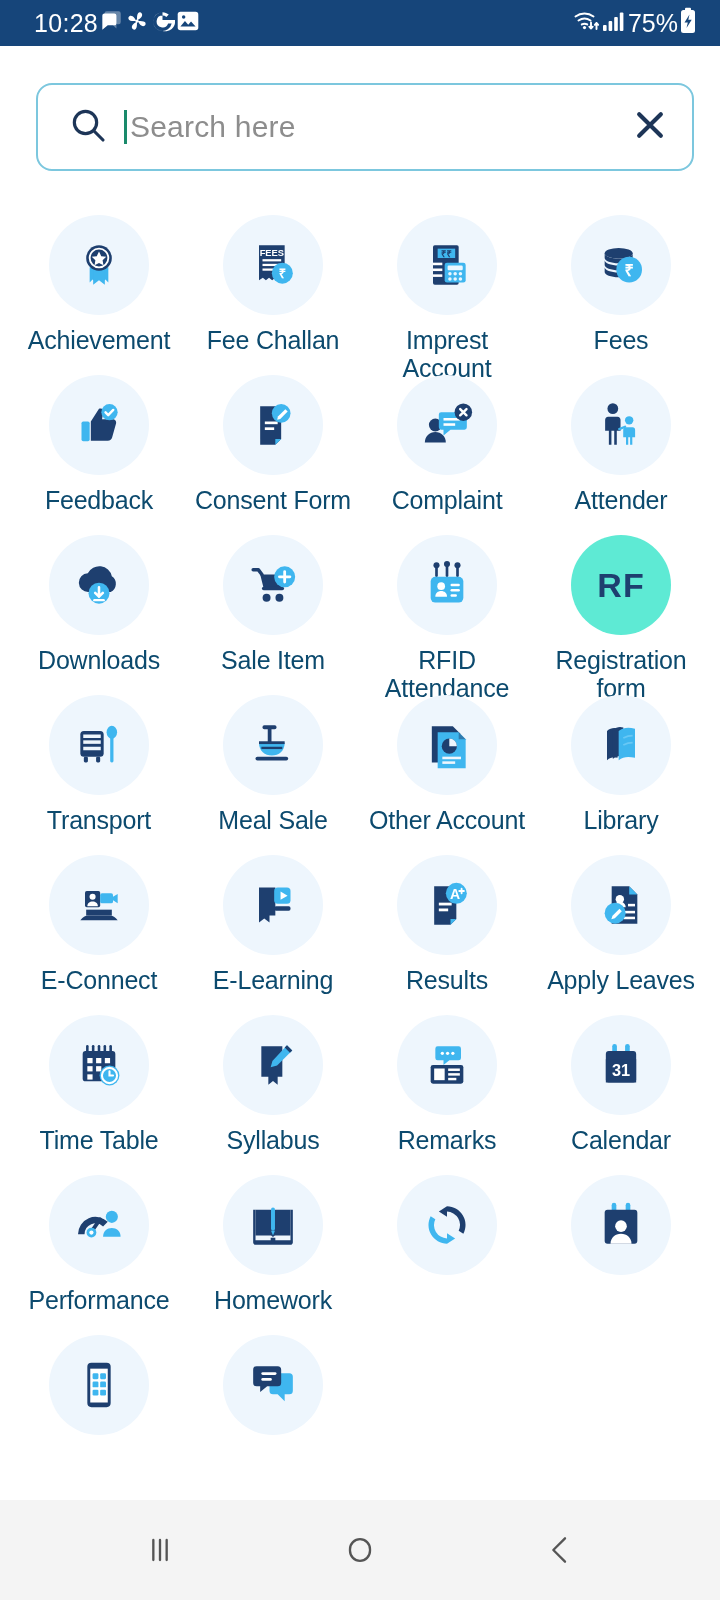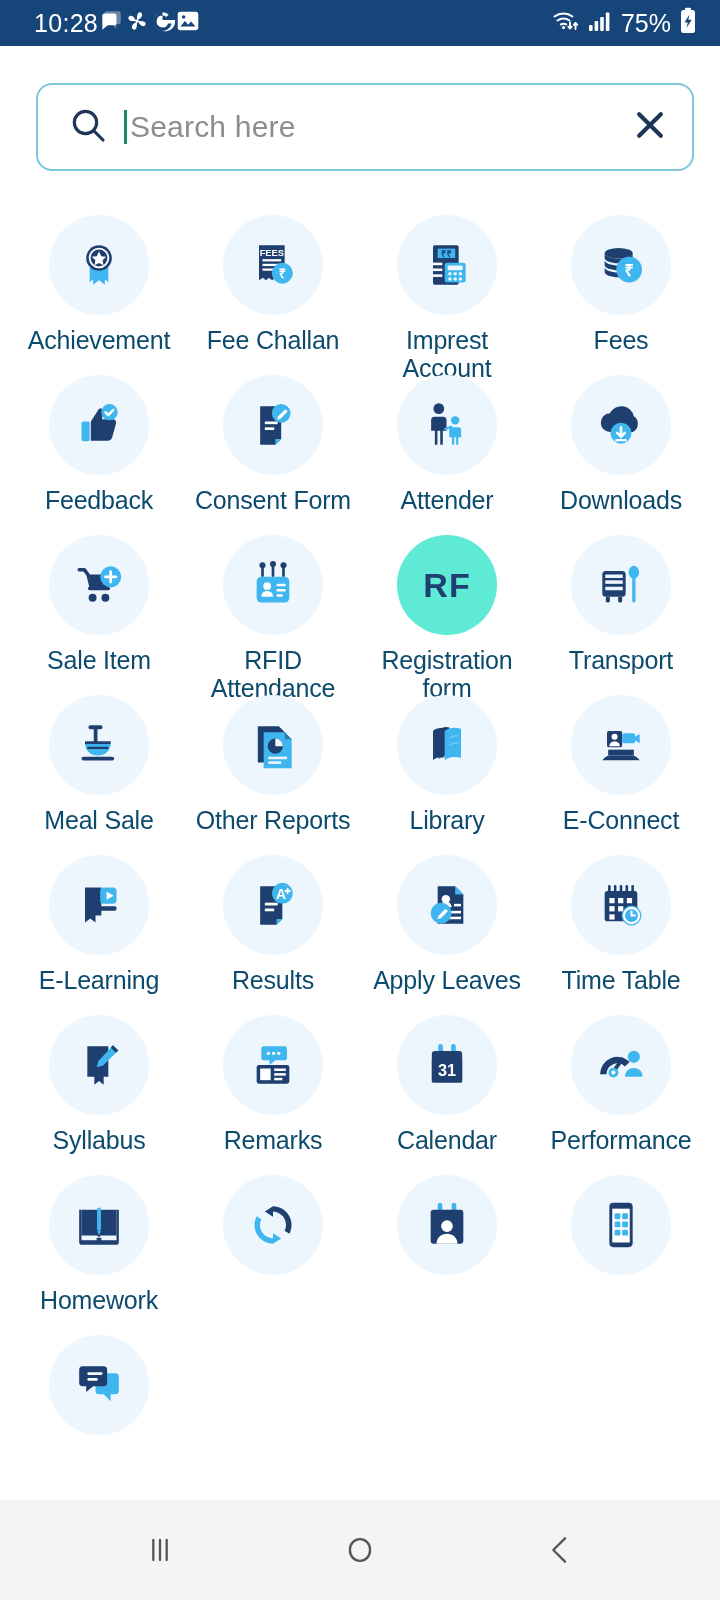--- a/index.html
+++ b/index.html
@@ -16,21 +16,21 @@
     height:46px;
     background:#16457a;
     display:flex;
     align-items:center;
     justify-content:space-between;
     padding:0 22px 0 34px;
     color:#ffffff;
   }
   .sb-left, .sb-right { display:flex; align-items:center; }
   .sb-left { }
-  .sb-right { gap:7px; }
+  .sb-right { }
   .sb-time { font-size:25px; font-weight:400; letter-spacing:.3px; }
   .sb-pct { font-size:25px; font-weight:400; margin-left:2px; }
   .sb-ico { display:block; }
 
   
   .search-wrap { padding:37px 26px 0 36px; }
   .searchbox {
     height:88px;
     border:2px solid #7cc7de;
     border-radius:16px;
@@ -289,20 +289,36 @@
             <rect x="17" y="26" width="8" height="2.3"></rect>
           </g>
         <circle cx="31" cy="14" r="8" fill="#3fb6ef"></circle>
         <path d="M34.6 10.4l-6.4 6.4-.6 2.6 2.6-.6 6.4-6.4z" fill="#fff"></path>
       </svg>
     </div>
     <div class="label">Consent Form</div>
   </div>
 
 
+  <div class="cell">
+    <div class="bubble">
+      <svg width="56" height="56" viewBox="0 0 48 48">
+        <circle cx="14" cy="24" r="5.5" fill="#1e3f6f"></circle>
+        <path d="M5 39c0-5.3 4-9 9-9s9 3.7 9 9z" fill="#1e3f6f"></path>
+        <path d="M19 13h20a2 2 0 0 1 2 2v11a2 2 0 0 1-2 2H27l-6 5v-5h-2a2 2 0 0 1-2-2V15a2 2 0 0 1 2-2z" fill="#3fb6ef"></path>
+        <g fill="#fff">
+            <rect x="21" y="18" width="14" height="2.2"></rect>
+            <rect x="21" y="22.5" width="10" height="2.2"></rect>
+          </g>
+        <circle cx="38" cy="13" r="7.5" fill="#1e3f6f"></circle>
+        <path d="M35.3 10.3l5.4 5.4M40.7 10.3l-5.4 5.4" stroke="#fff" stroke-width="2.1" stroke-linecap="round"></path>
+      </svg>
+    </div>
+    <div class="label">Complaint</div>
+  </div>
 
   <div class="cell">
     <div class="bubble">
       <svg width="56" height="56" viewBox="0 0 48 48">
         <circle cx="17" cy="10" r="4.6" fill="#1e3f6f"></circle>
         <path d="M13 17h8c1.6 0 2.6 1.2 2.6 2.8V29h-3.2v12h-2.2V29h-2.4v12h-2.2V29H10.4V19.8c0-1.6 1-2.8 2.6-2.8z" fill="#1e3f6f"></path>
         <circle cx="31" cy="20" r="3.6" fill="#3fb6ef"></circle>
         <path d="M28 26h6c1.3 0 2.1 1 2.1 2.2v6.3h-2.4V41h-1.9v-6.5h-1.6V41h-1.9v-6.5h-2.4v-6.3c0-1.2.8-2.2 2.1-2.2z" fill="#3fb6ef"></path>
         <path d="M22.5 27.5l5 -2" stroke="#3fb6ef" stroke-width="2" stroke-linecap="round"></path>
       </svg>
@@ -409,21 +425,21 @@
         <path d="M16 13h18l6 6v25H16z" fill="#3fb6ef"></path>
         <path d="M34 13v6h6z" fill="#1e3f6f" opacity=".5"></path>
         <circle cx="26" cy="25" r="6.5" fill="#1e3f6f"></circle>
         <path d="M26 18.5v6.5h6.5a6.5 6.5 0 0 0-6.5-6.5z" fill="#eef6fd"></path>
         <g fill="#eef6fd">
             <rect x="20" y="34" width="16" height="2.2"></rect>
             <rect x="20" y="38" width="11" height="2.2"></rect>
           </g>
       </svg>
     </div>
-    <div class="label">Other Reports</div>
+    <div class="label">Other Account</div>
   </div>
 
 
   <div class="cell">
     <div class="bubble">
       <svg width="56" height="56" viewBox="0 0 48 48">
         <path d="M12 12c3-2.5 6-3 9-2v25c-3-1-6-.5-9 2z" fill="#1e3f6f"></path>
         <path d="M17 11c3-2.5 6-3 9-2v25c-3-1-6-.5-9 2z" fill="#1e3f6f"></path>
         <path d="M22 12c4-3 8-3.5 14-2v25c-6-1.5-10-1-14 2z" fill="#3fb6ef"></path>
         <g stroke="#69c8f5" stroke-width="1.6" fill="none">

